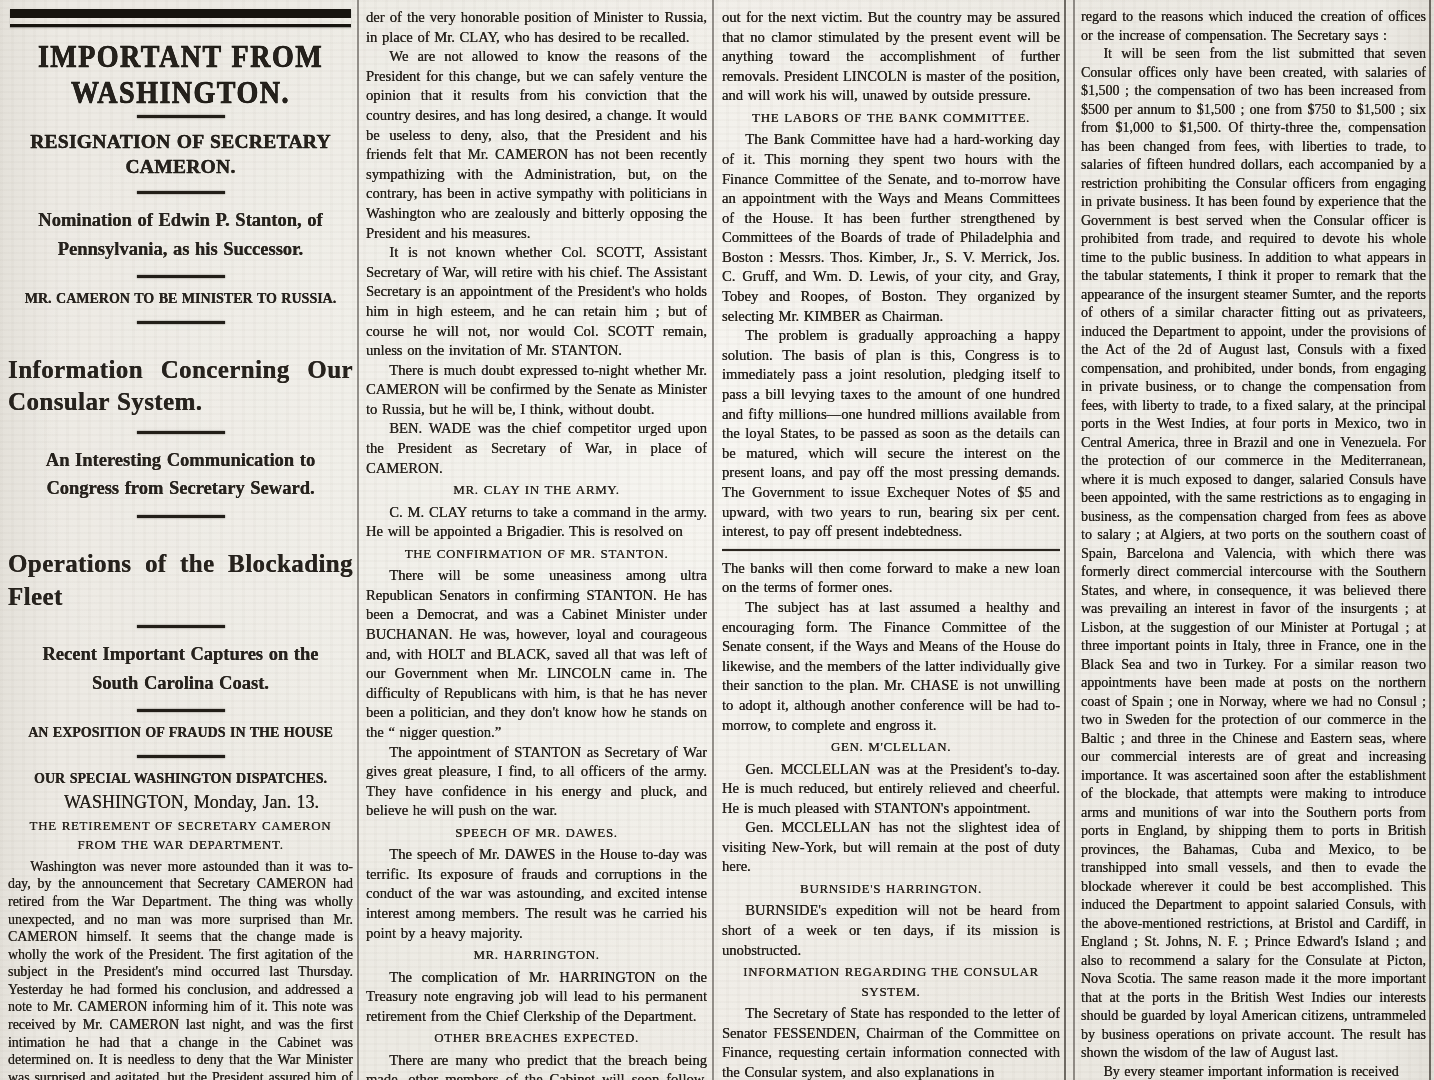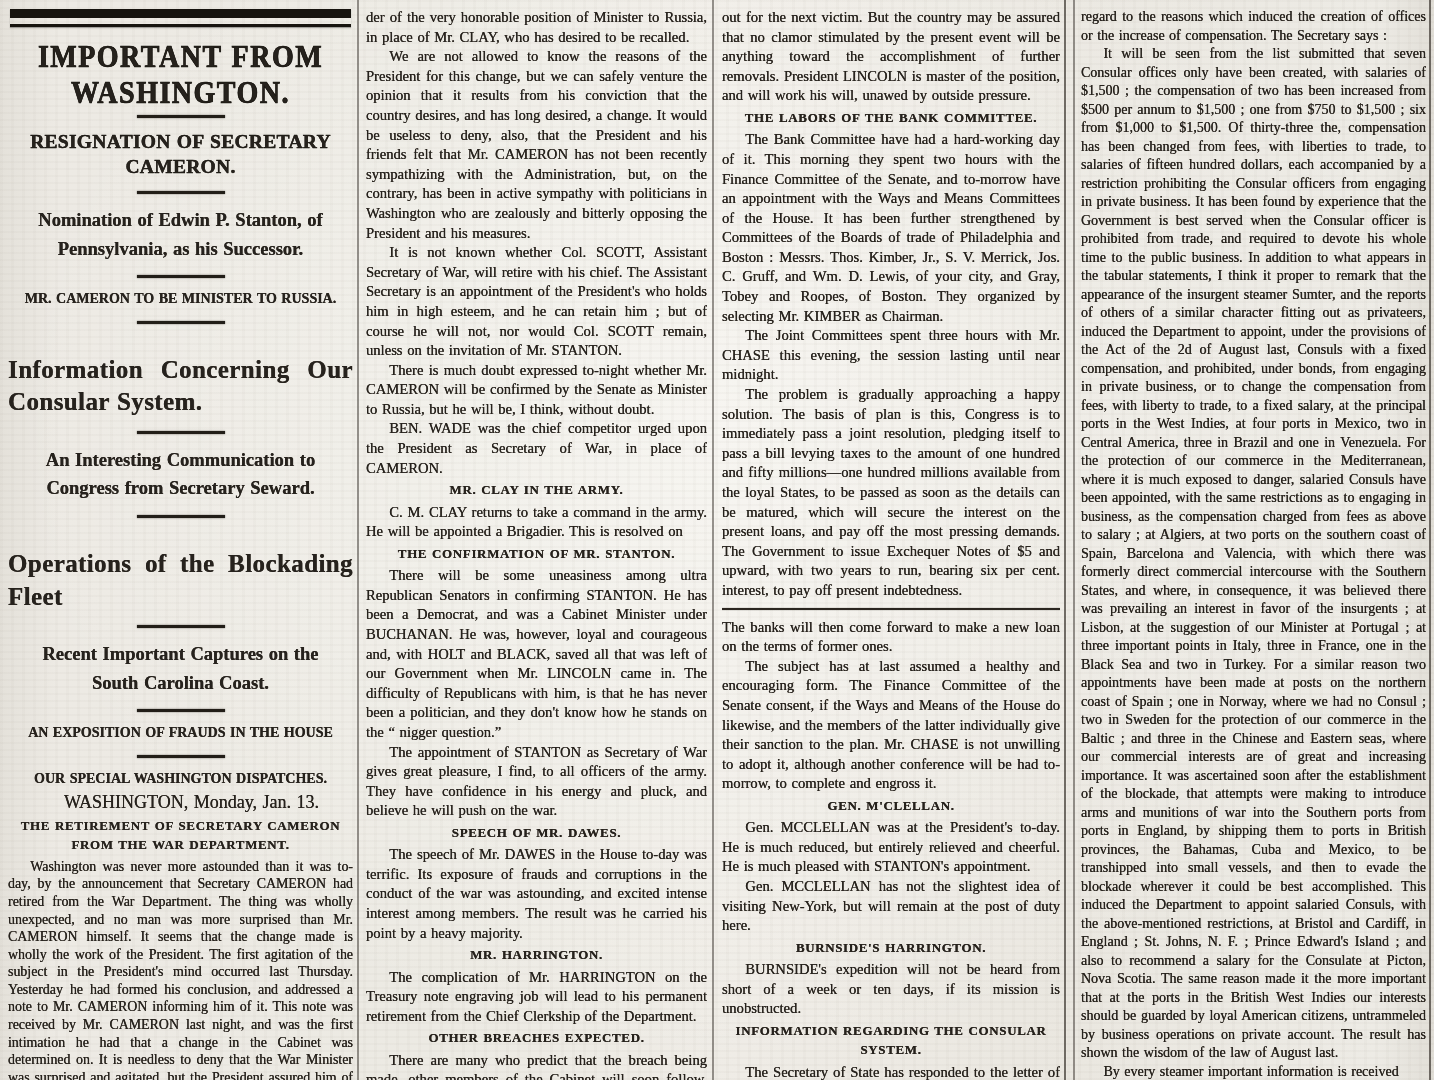--- a/index.html
+++ b/index.html
@@ -37,21 +37,21 @@
 
   .blk-bar{height:6px;border-top:9px solid #17140f;border-bottom:3px solid #17140f;margin:9px 2px 12px;box-shadow:0 1px 1px rgba(0,0,0,.3);}
   .blk-h1{font-weight:700;font-size:28px;line-height:1.15;text-align:center;letter-spacing:1.5px;transform:scaleY(1.12);transform-origin:top;-webkit-text-stroke:.6px #17140f;margin:10px 0 2px;}
   .blk-h2{font-weight:700;font-size:19.5px;line-height:1.25;text-align:center;letter-spacing:.3px;-webkit-text-stroke:.3px #17140f;}
   .blk-h3{font-weight:700;font-size:18.5px;line-height:1.55;text-align:center;padding:0 14px;}
   .blk-h4{font-weight:700;font-size:14px;line-height:1.3;text-align:center;}
   .blk-h5{font-weight:700;font-size:25px;line-height:1.3;letter-spacing:.4px;margin-top:30px;}
   .blk-rule{width:88px;height:3px;margin:12px auto 12px;background:#221e18;box-shadow:0 0 1.5px #44403a;}
   .blk-hr{height:2px;background:#2b2620;margin:7px 0 8px;box-shadow:0 0 1px #44403a;}
   .blk-date{font-size:18px;line-height:1.35;text-align:right;padding-right:34px;margin:2px 0 1px;}
-  .blk-sub{font-weight:700;font-size:12.9px;line-height:1.5;text-align:center;letter-spacing:.7px;margin:3px 0 2px;}
+  .blk-sub{font-weight:400;font-size:12.9px;line-height:1.5;text-align:center;letter-spacing:.7px;margin:3px 0 2px;}
   .blk-p{text-indent:1.6em;margin:0;}
   .blk-pc{text-indent:0;}
 </style>
 </head>
 <body>
 
 <div class="col" id="col1">
     <div class="blk-bar"></div>
     <div class="blk-h1">IMPORTANT FROM WASHINGTON.</div>
     <div class="blk-rule"></div>
@@ -91,21 +91,20 @@
     <div class="blk-p">The speech of Mr. DAWES in the House to-day was terrific.  Its exposure of frauds and corruptions in the conduct of the war was astounding, and excited intense interest among members.  The result was he carried his point by a heavy majority.</div>
     <div class="blk-sub">MR. HARRINGTON.</div>
     <div class="blk-p">The complication of Mr. HARRINGTON on the Treasury note engraving job will lead to his permanent retirement from the Chief Clerkship of the Department.</div>
     <div class="blk-sub">OTHER BREACHES EXPECTED.</div>
     <div class="blk-p">There are many who predict that the breach being made, other members of the Cabinet will soon follow.  Secretary WELLES is especially marked</div>
   </div>
 <div class="col" id="col3">
     <div class="blk-p blk-pc">out for the next victim.  But the country may be assured that no clamor stimulated by the present event will be anything toward the accomplishment of further removals.  President LINCOLN is master of the position, and will work his will, unawed by outside pressure.</div>
     <div class="blk-sub">THE LABORS OF THE BANK COMMITTEE.</div>
     <div class="blk-p">The Bank Committee have had a hard-working day of it.  This morning they spent two hours with the Finance Committee of the Senate, and to-morrow have an appointment with the Ways and Means Committees of the House.  It has been further strengthened by Committees of the Boards of trade of Philadelphia and Boston :  Messrs. Thos. Kimber, Jr., S. V. Merrick, Jos. C. Gruff, and Wm. D. Lewis, of your city, and Gray, Tobey and Roopes, of Boston.  They organized by selecting Mr. KIMBER as Chairman.</div>
-    <div class="blk-p">The Joint Committees spent three hours with Mr. CHASE this evening, the session lasting until near midnight.</div>
     <div class="blk-p">The problem is gradually approaching a happy solution.  The basis of plan is this, Congress is to immediately pass a joint resolution, pledging itself to pass a bill levying taxes to the amount of one hundred and fifty millions—one hundred millions available from the loyal States, to be passed as soon as the details can be matured, which will secure the interest on the present loans, and pay off the most pressing demands.  The Government to issue Exchequer Notes of $5 and upward, with two years to run, bearing six per cent. interest, to pay off present indebtedness.</div>
     <div class="blk-hr"></div>
     <div class="blk-p blk-pc">The banks will then come forward to make a new loan on the terms of former ones.</div>
     <div class="blk-p">The subject has at last assumed a healthy and encouraging form.  The Finance Committee of the Senate consent, if the Ways and Means of the House do likewise, and the members of the latter individually give their sanction to the plan.  Mr. CHASE is not unwilling to adopt it, although another conference will be had to-morrow, to complete and engross it.</div>
     <div class="blk-sub">GEN. M'CLELLAN.</div>
     <div class="blk-p">Gen. MCCLELLAN was at the President's to-day.  He is much reduced, but entirely relieved and cheerful. He is much pleased with STANTON's appointment.</div>
     <div class="blk-p">Gen. MCCLELLAN has not the slightest idea of visiting New-York, but will remain at the post of duty here.</div>
     <div class="blk-sub">BURNSIDE'S HARRINGTON.</div>
     <div class="blk-p">BURNSIDE's expedition will not be heard from short of a week or ten days, if its mission is unobstructed.</div>
     <div class="blk-sub">INFORMATION REGARDING THE CONSULAR SYSTEM.</div>

